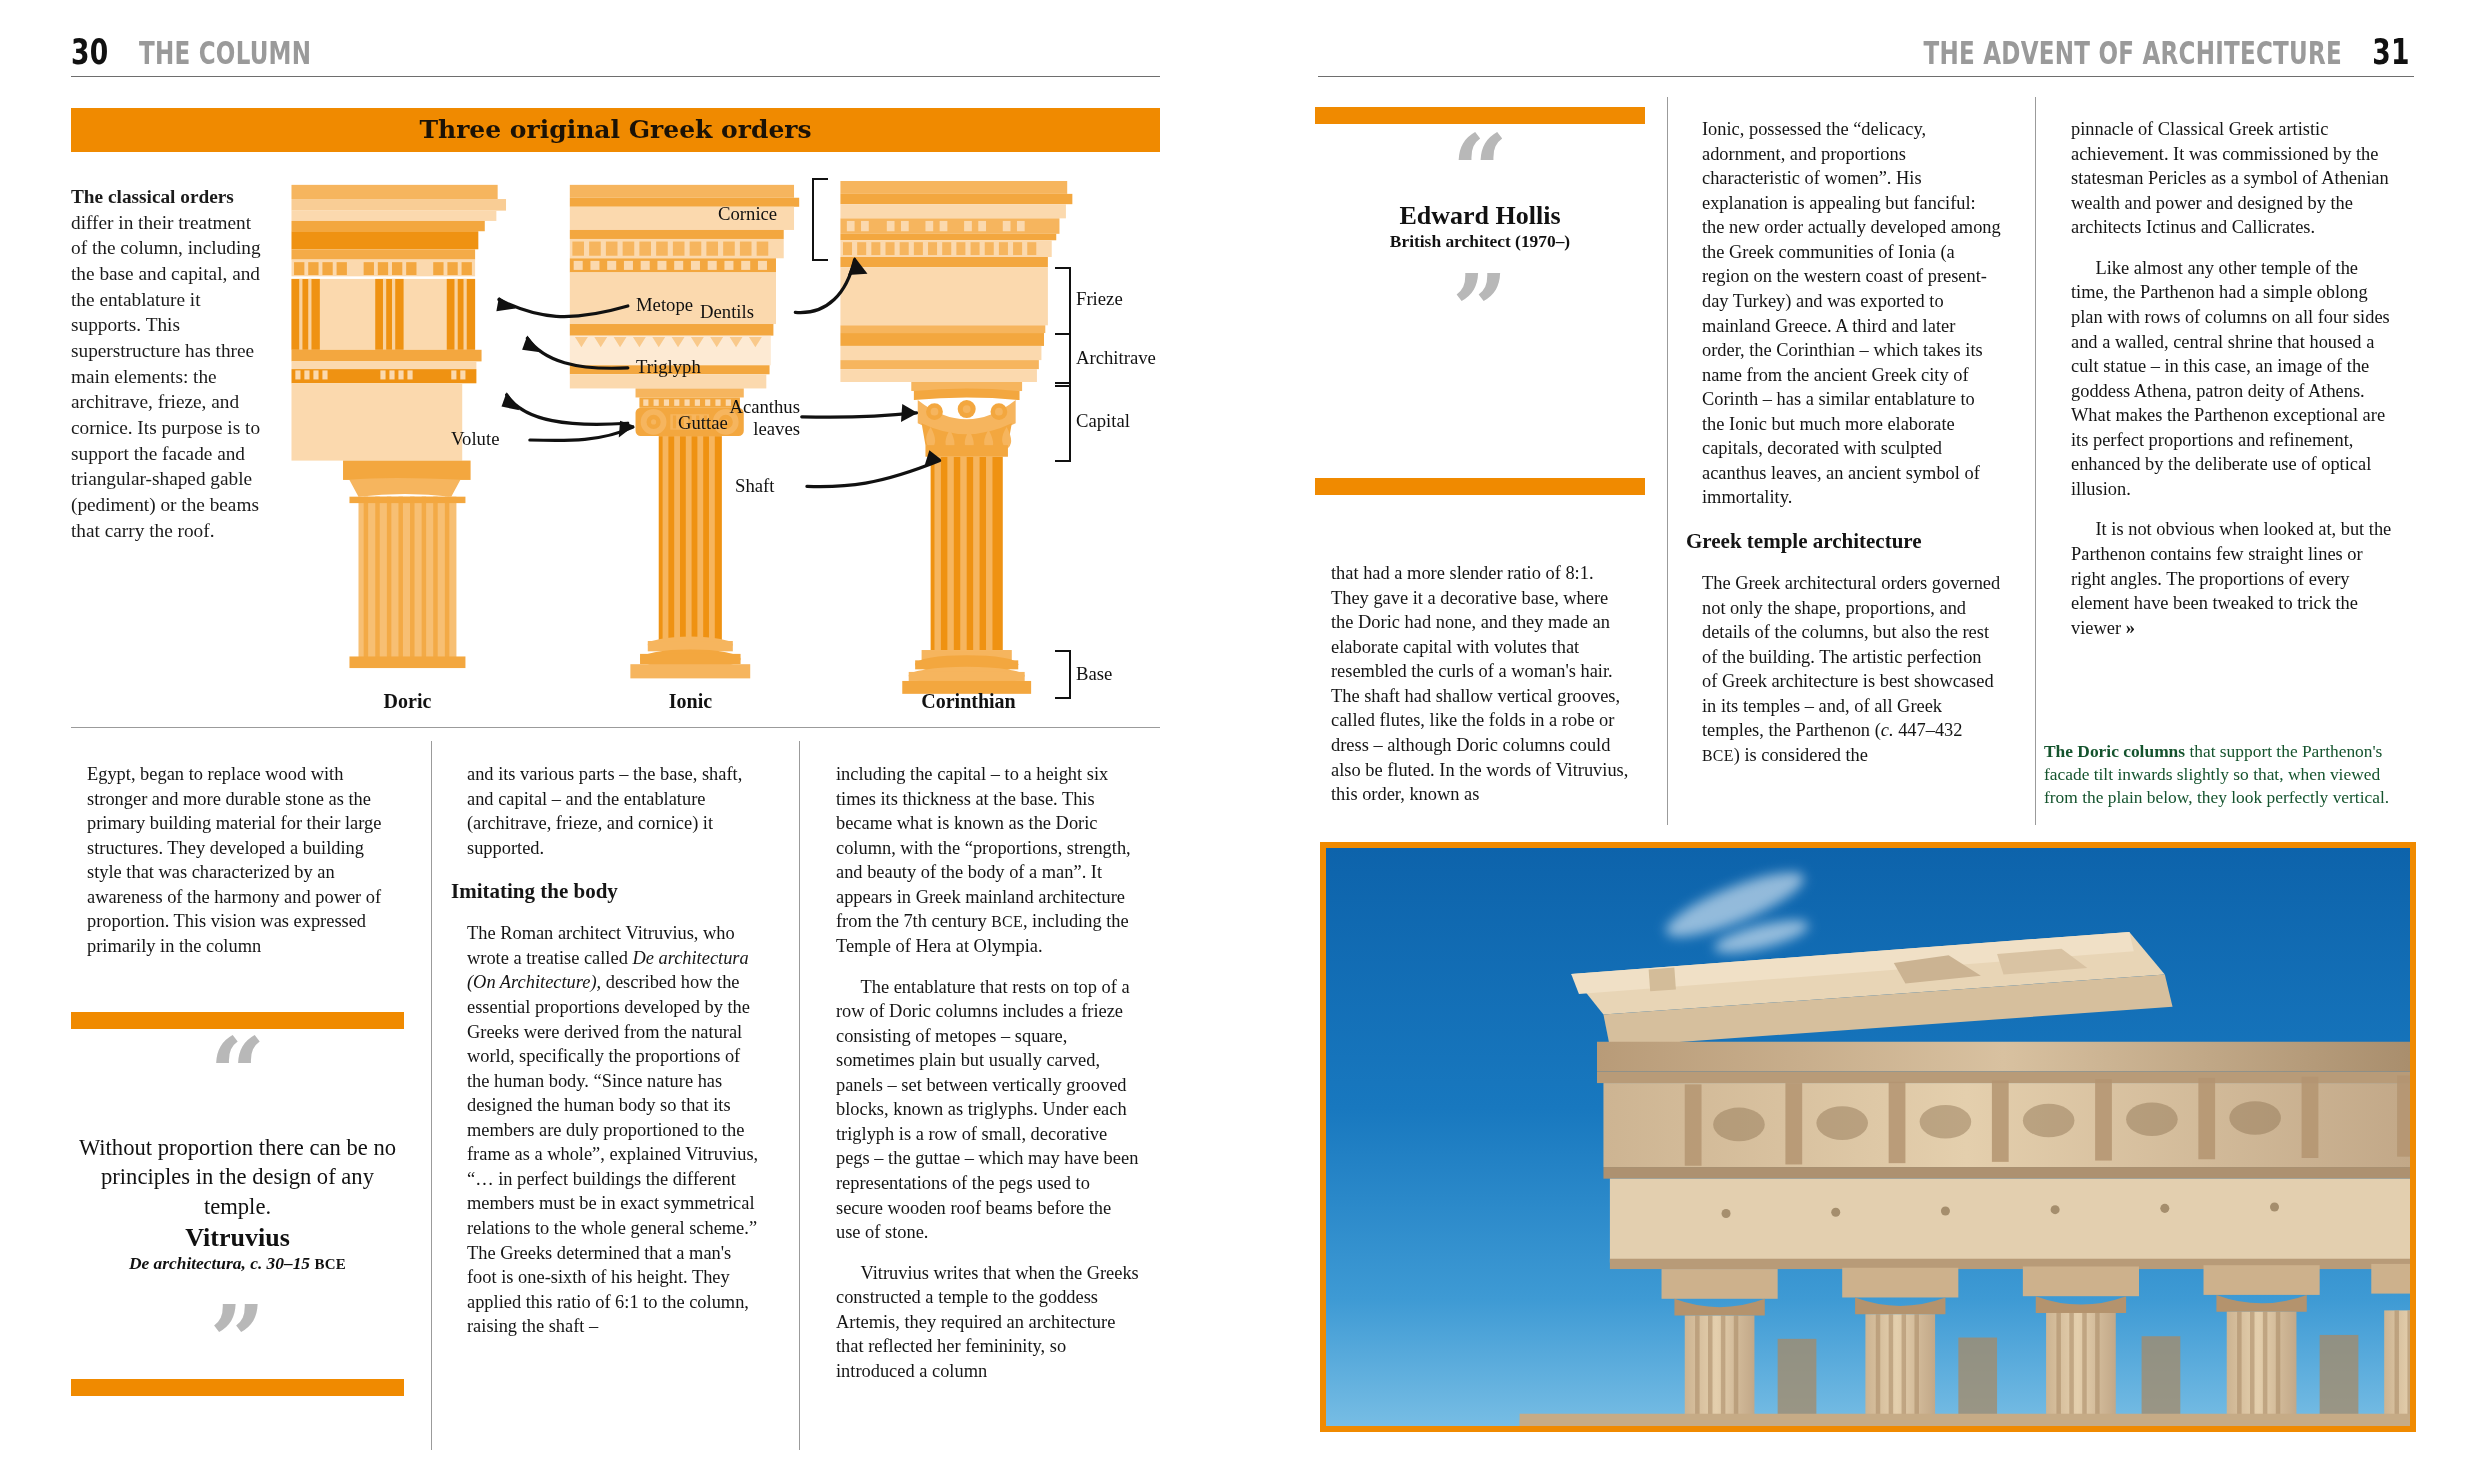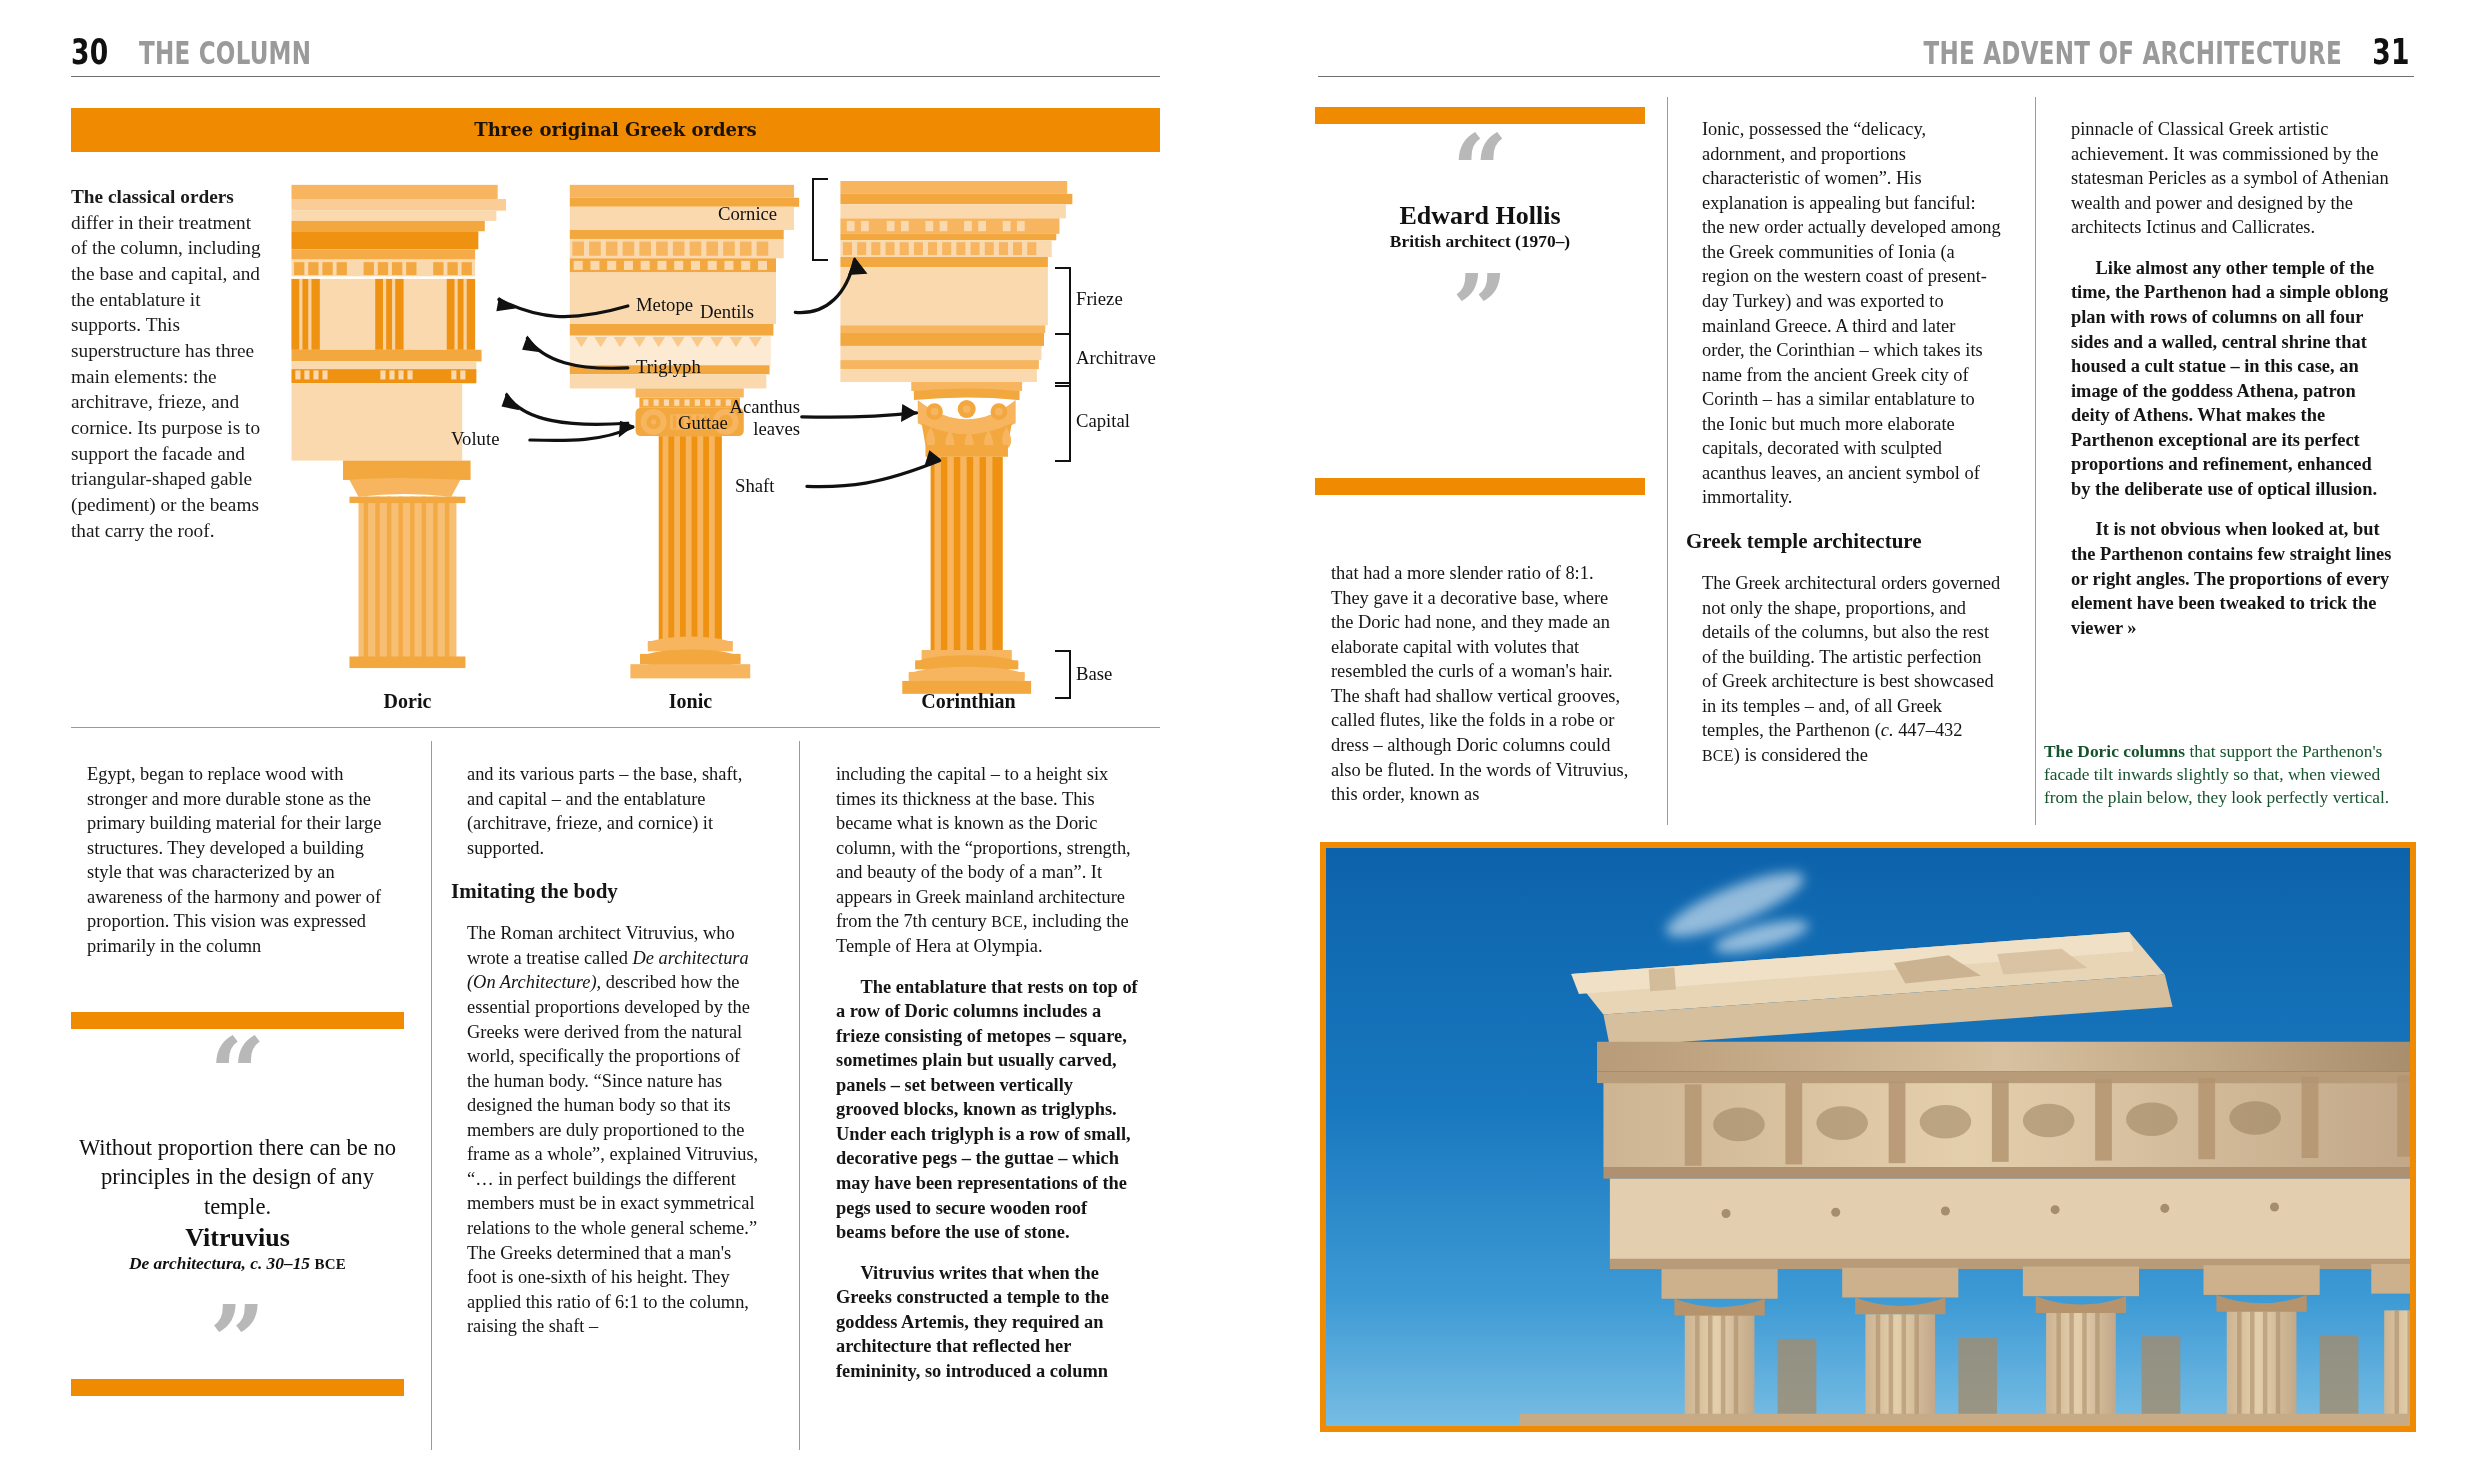--- a/index.html
+++ b/index.html
@@ -21,21 +21,21 @@
   .folio{font-size:36px;color:#111;font-weight:800;transform:scaleX(.82);transform-origin:left bottom;}
   .folio-r{font-size:36px;color:#111;font-weight:800;transform:scaleX(.82);transform-origin:right bottom;}
   .rh-title{font-size:32px;color:#9a9a9a;font-weight:800;transform:scaleX(.80);transform-origin:left bottom;}
   .rh-title-r{font-size:32px;color:#9a9a9a;font-weight:800;transform:scaleX(.80);transform-origin:right bottom;}
   .rule-left{position:absolute;left:71px;top:76px;width:1089px;height:1.3px;background:#6e6e6e;}
   .rule-right{position:absolute;left:1318px;top:76px;width:1096px;height:1.3px;background:#6e6e6e;}
 
   
   .banner{position:absolute;left:71px;top:108px;width:1089px;height:44px;background:#F08A00;}
   .banner-txt{position:absolute;left:0;top:0;width:100%;height:44px;line-height:44px;text-align:center;
-              font-family:"DejaVu Serif","Liberation Serif",serif;font-weight:700;font-size:18px;color:#1b1206;}
+              font-family:"DejaVu Serif","Liberation Serif",serif;font-weight:700;font-size:25px;color:#1b1206;}
 
   
   .lead-caption{position:absolute;left:71px;top:184px;width:193px;font-size:19.3px;line-height:1.33;color:#1b1b1b;}
   .lead-caption b{font-weight:700;}
 
   
   .stage{position:absolute;left:267px;top:177px;width:902px;height:535px;}
   .col-label{position:absolute;font-weight:700;font-size:20px;color:#111;text-align:center;width:193px;}
 
   .lbl{position:absolute;font-size:18.7px;color:#111;line-height:1.2;white-space:nowrap;}
@@ -45,21 +45,21 @@
   .brk{position:absolute;border:2.6px solid #111;}
   .brk.right{border-left:none;}
   .brk.left{border-right:none;}
 
   svg.ink{position:absolute;left:0;top:0;width:902px;height:535px;overflow:visible;pointer-events:none;}
 
   
   .bodyline{position:absolute;background:#9b9b9b;width:1.3px;}
   .col{position:absolute;font-size:18.4px;line-height:1.335;color:#151515;text-align:left;}
   .col p{margin:16px;}
-  .col p.ind{text-indent:24.5px;font-weight:bold;}
+  .col p.ind{text-indent:24.5px;}
   .sub{font-weight:700;font-size:21px;margin:17px 0 2.6px 0;display:block;}
   .sc{font-variant:small-caps;font-size:.86em;letter-spacing:0.3px;}
   i{font-style:italic;}
 
   
   .qbar{position:absolute;background:#F08A00;}
   .qbox{position:absolute;text-align:center;}
   .qmark{font-family:"DejaVu Serif","Liberation Serif",serif;color:#b8b8b8;font-size:97px;line-height:.62;font-weight:700;}
   .qtext{font-size:22.6px;line-height:1.30;color:#111;}
   .qauth{font-weight:800;font-size:26px;color:#111;margin-top:1.3px;}

